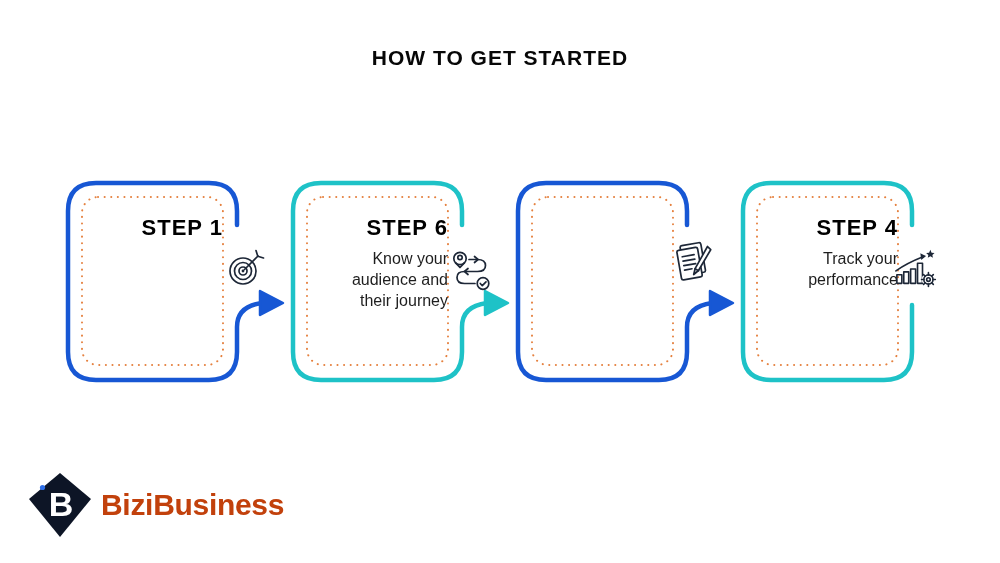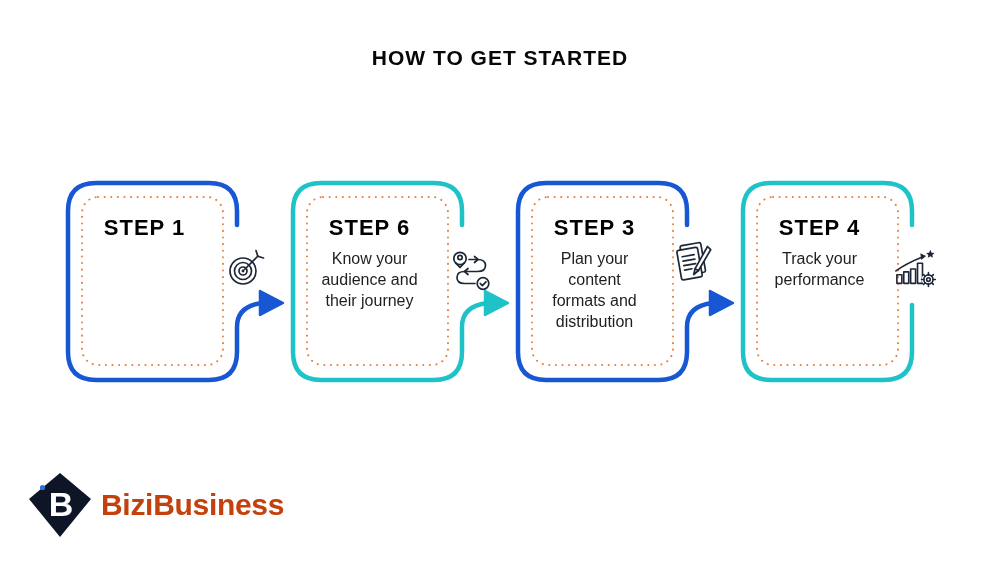--- a/index.html
+++ b/index.html
@@ -11,21 +11,21 @@
     position:absolute;left:0;top:46px;width:1000px;text-align:center;
     font-size:21px;font-weight:800;letter-spacing:1px;color:#070707;
   }
   .card{position:absolute;top:177px;width:230px;height:212px;}
   .card svg.border-svg{position:absolute;left:0;top:0;}
   .card.blue .stroke{stroke:#1757D4;}
   .card.blue .fillhead{fill:#1757D4;stroke:#1757D4;}
   .card.teal .stroke{stroke:#1EC2C7;}
   .card.teal .fillhead{fill:#1EC2C7;stroke:#1EC2C7;}
   .card .content{
-    position:absolute;left:12px;top:38px;width:141px;text-align:center;
+    position:absolute;left:20px;top:38px;width:141px;text-align:right;
   }
   .step-label{
     font-size:22px;font-weight:800;letter-spacing:1px;color:#000;line-height:26px;
   }
   .step-desc{
     margin-top:7px;font-size:16px;line-height:21px;color:#1E1E1E;white-space:pre-line;
   }
   .between-icon{position:absolute;}
   .between-icon svg{display:block;}
   .ic{stroke:#1D2737;fill:none;stroke-width:1.7;stroke-linecap:round;stroke-linejoin:round;}
@@ -63,27 +63,20 @@
 their journey</div>
   </div>
 </div>
 
 <div class="card blue" style="left:512px;">
   <svg class="border-svg" width="230" height="212" viewBox="0 0 230 212">
     <rect x="20" y="20" width="141" height="168" rx="16" fill="none" stroke="#E5813F" stroke-width="2" stroke-dasharray="0.1 6.5" stroke-linecap="round"></rect>
     <path class="stroke" fill="none" stroke-width="4.5" stroke-linecap="round" d="M 175 48 L 175 34 Q 175 6 147 6 L 34 6 Q 6 6 6 34 L 6 175 Q 6 203 34 203 L 147 203 Q 175 203 175 175 L 175 150 C 175 136 184 128 200 126"></path>
     <path class="fillhead" stroke-width="2.5" stroke-linejoin="round" d="M 198 114 L 221 126 L 198 138 Z"></path>
   </svg>
-  <div class="content">
-    <div class="step-label">STEP 3</div>
-    <div class="step-desc">Plan your
-content
-formats and
-distribution</div>
-  </div>
 </div>
 
 <div class="card teal" style="left:737px;">
   <svg class="border-svg" width="230" height="212" viewBox="0 0 230 212">
     <rect x="20" y="20" width="141" height="168" rx="16" fill="none" stroke="#E5813F" stroke-width="2" stroke-dasharray="0.1 6.5" stroke-linecap="round"></rect>
     <path class="stroke" fill="none" stroke-width="4.5" stroke-linecap="round" d="M 175 48 L 175 34 Q 175 6 147 6 L 34 6 Q 6 6 6 34 L 6 175 Q 6 203 34 203 L 147 203 Q 175 203 175 175 L 175 128"></path>
   </svg>
   <div class="content">
     <div class="step-label">STEP 4</div>
     <div class="step-desc">Track your

